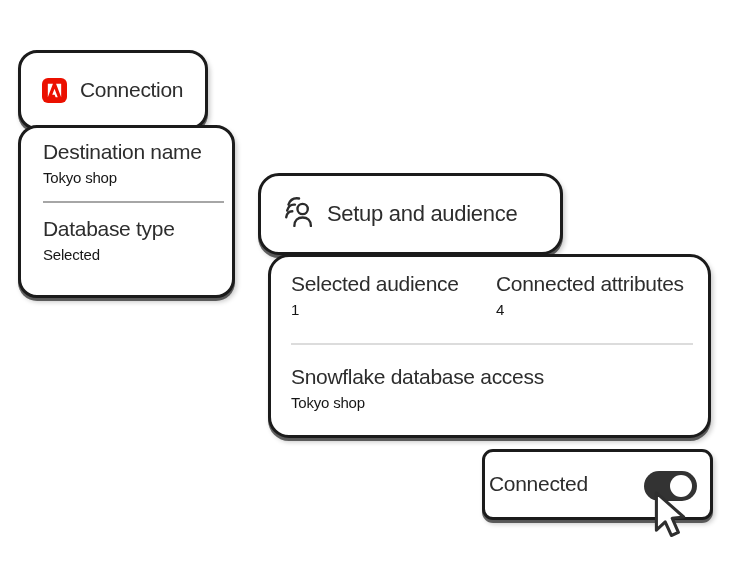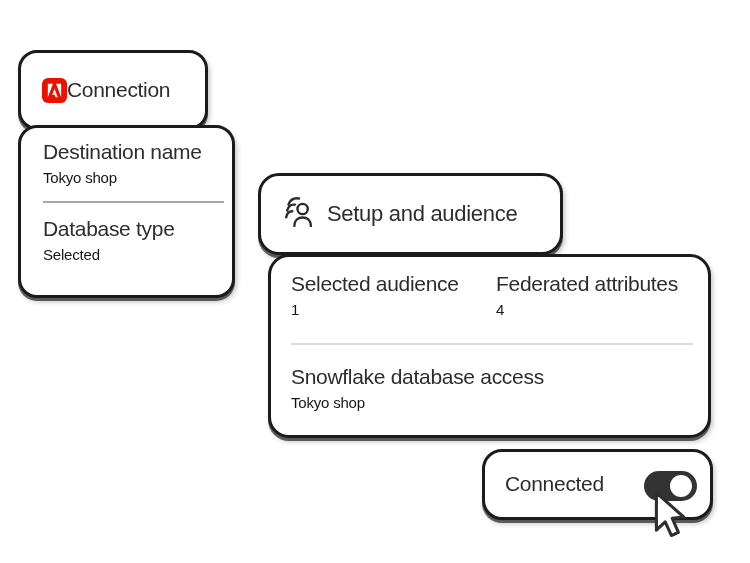--- a/index.html
+++ b/index.html
@@ -29,21 +29,21 @@
   .value {
     font-size: 15px;
     font-weight: 400;
     color: #161616;
     letter-spacing: -0.2px;
     line-height: 1.2;
   }
   
   .card-connection {
     left: 18px; top: 50px; width: 190px; height: 80px;
-    display: flex; align-items: center; gap: 0; padding-left: 21px;
+    display: flex; align-items: center; gap: 13px; padding-left: 21px;
   }
   .adobe-badge {
     width: 25px; height: 25px; border-radius: 6px;
     background: #EB1000; flex: 0 0 auto;
     display: flex; align-items: center; justify-content: center;
   }
   
   .card-destination {
     left: 18px; top: 125px; width: 217px; height: 173px;
     padding: 12px 10px 16px 22px;
@@ -68,22 +68,22 @@
   }
   .stats-row { display: flex; }
   .stat-col-1 { width: 205px; }
   .divider-light {
     border: 0; border-top: 2px solid #dcdcdc;
     margin: 24px 0 20px 0; width: 402px;
   }
   
   .card-connected {
     left: 482px; top: 449px; width: 231px; height: 71px;
-    display: flex; align-items: center; padding-left: 20px;
-    border-radius: 20px;
+    display: flex; align-items: center; padding-left: 4px;
+    border-radius: 11px;
   }
   .toggle {
     position: absolute; right: 13px; top: 19px;
     width: 53px; height: 30px; border-radius: 15px;
     background: #333333; cursor: pointer;
   }
   .toggle-knob {
     position: absolute; right: 5px; top: 4px;
     width: 22px; height: 22px; border-radius: 50%;
     background: #ffffff;
@@ -135,21 +135,21 @@
     <span class="heading">Setup and audience</span>
   </div>
 
   <div class="card card-summary">
     <div class="stats-row">
       <div class="stat-col-1">
         <div class="heading">Selected audience</div>
         <div class="value field-value">1</div>
       </div>
       <div>
-        <div class="heading">Federated attributes</div>
+        <div class="heading">Connected attributes</div>
         <div class="value field-value">4</div>
       </div>
     </div>
     <hr class="divider-light">
     <div>
       <div class="heading">Snowflake database access</div>
       <div class="value field-value">Tokyo shop</div>
     </div>
   </div>
 

